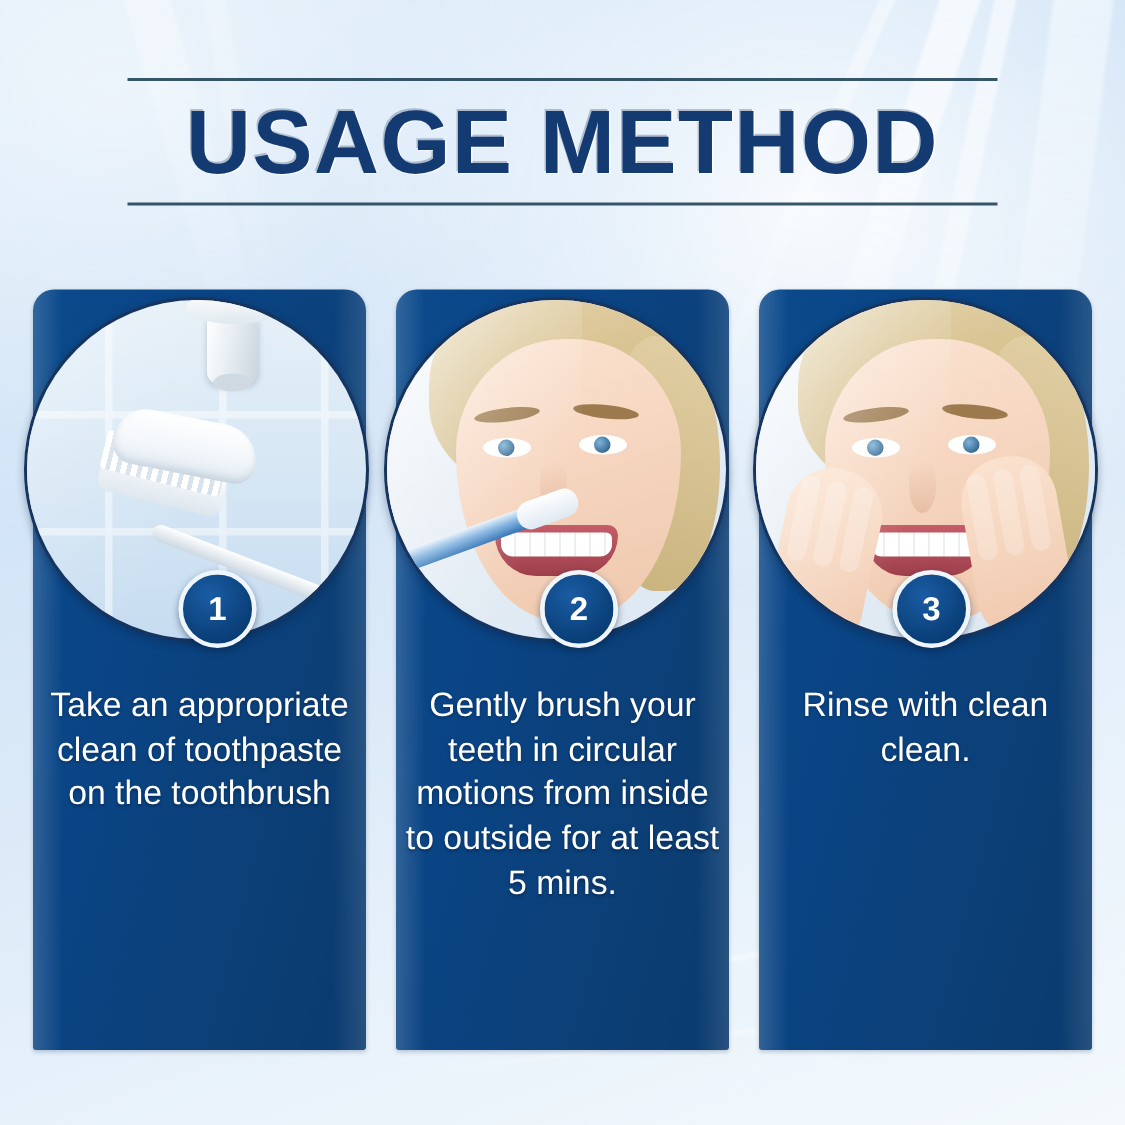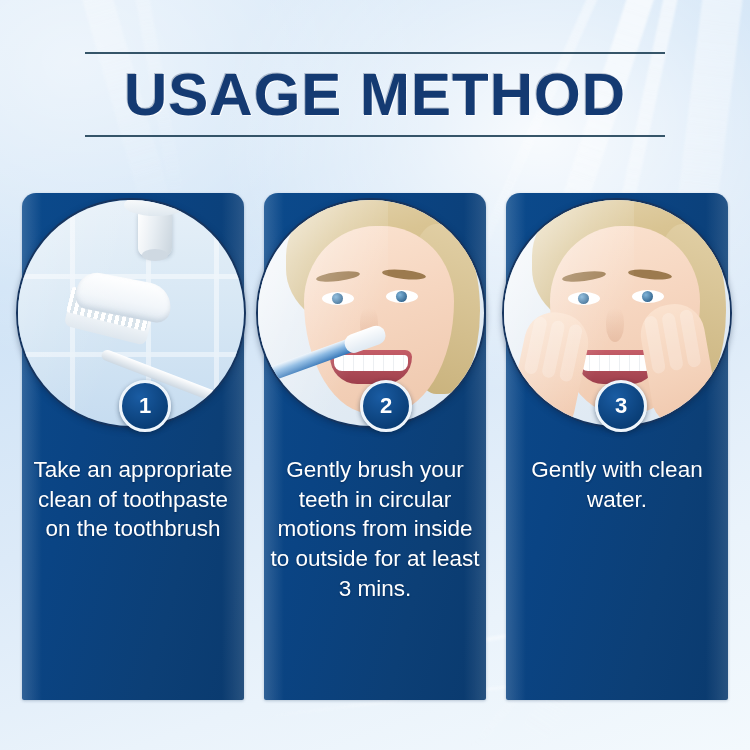--- a/index.html
+++ b/index.html
@@ -345,21 +345,21 @@
           </div>
         <div class="toothbrush-blue">
             <div class="tb-head"></div>
           </div>
         <div class="glare"></div>
       </div>
     </div>
     <div class="badge b2">
       <span>2</span>
     </div>
-    <div class="caption t2">Gently brush your teeth in circular motions from inside to outside for at least 3 mins.</div>
+    <div class="caption t2">Gently brush your teeth in circular motions from inside to outside for at least 5 mins.</div>
 
     <div class="card c3"></div>
     <div class="photo p3">
       <div class="photo-inner">
         <div class="face-bg"></div>
         <div class="hair"></div>
         <div class="hair-side"></div>
         <div class="skin"></div>
         <div class="brow l"></div>
         <div class="brow r"></div>
@@ -382,16 +382,16 @@
           <div class="finger" style="left:6px;"></div>
           <div class="finger" style="left:24px;"></div>
           <div class="finger" style="left:42px;"></div>
         </div>
         <div class="glare"></div>
       </div>
     </div>
     <div class="badge b3">
       <span>3</span>
     </div>
-    <div class="caption t3">Gently with clean water.</div>
+    <div class="caption t3">Rinse with clean clean.</div>
 
   </div>
 </div>
 
 </body></html>

